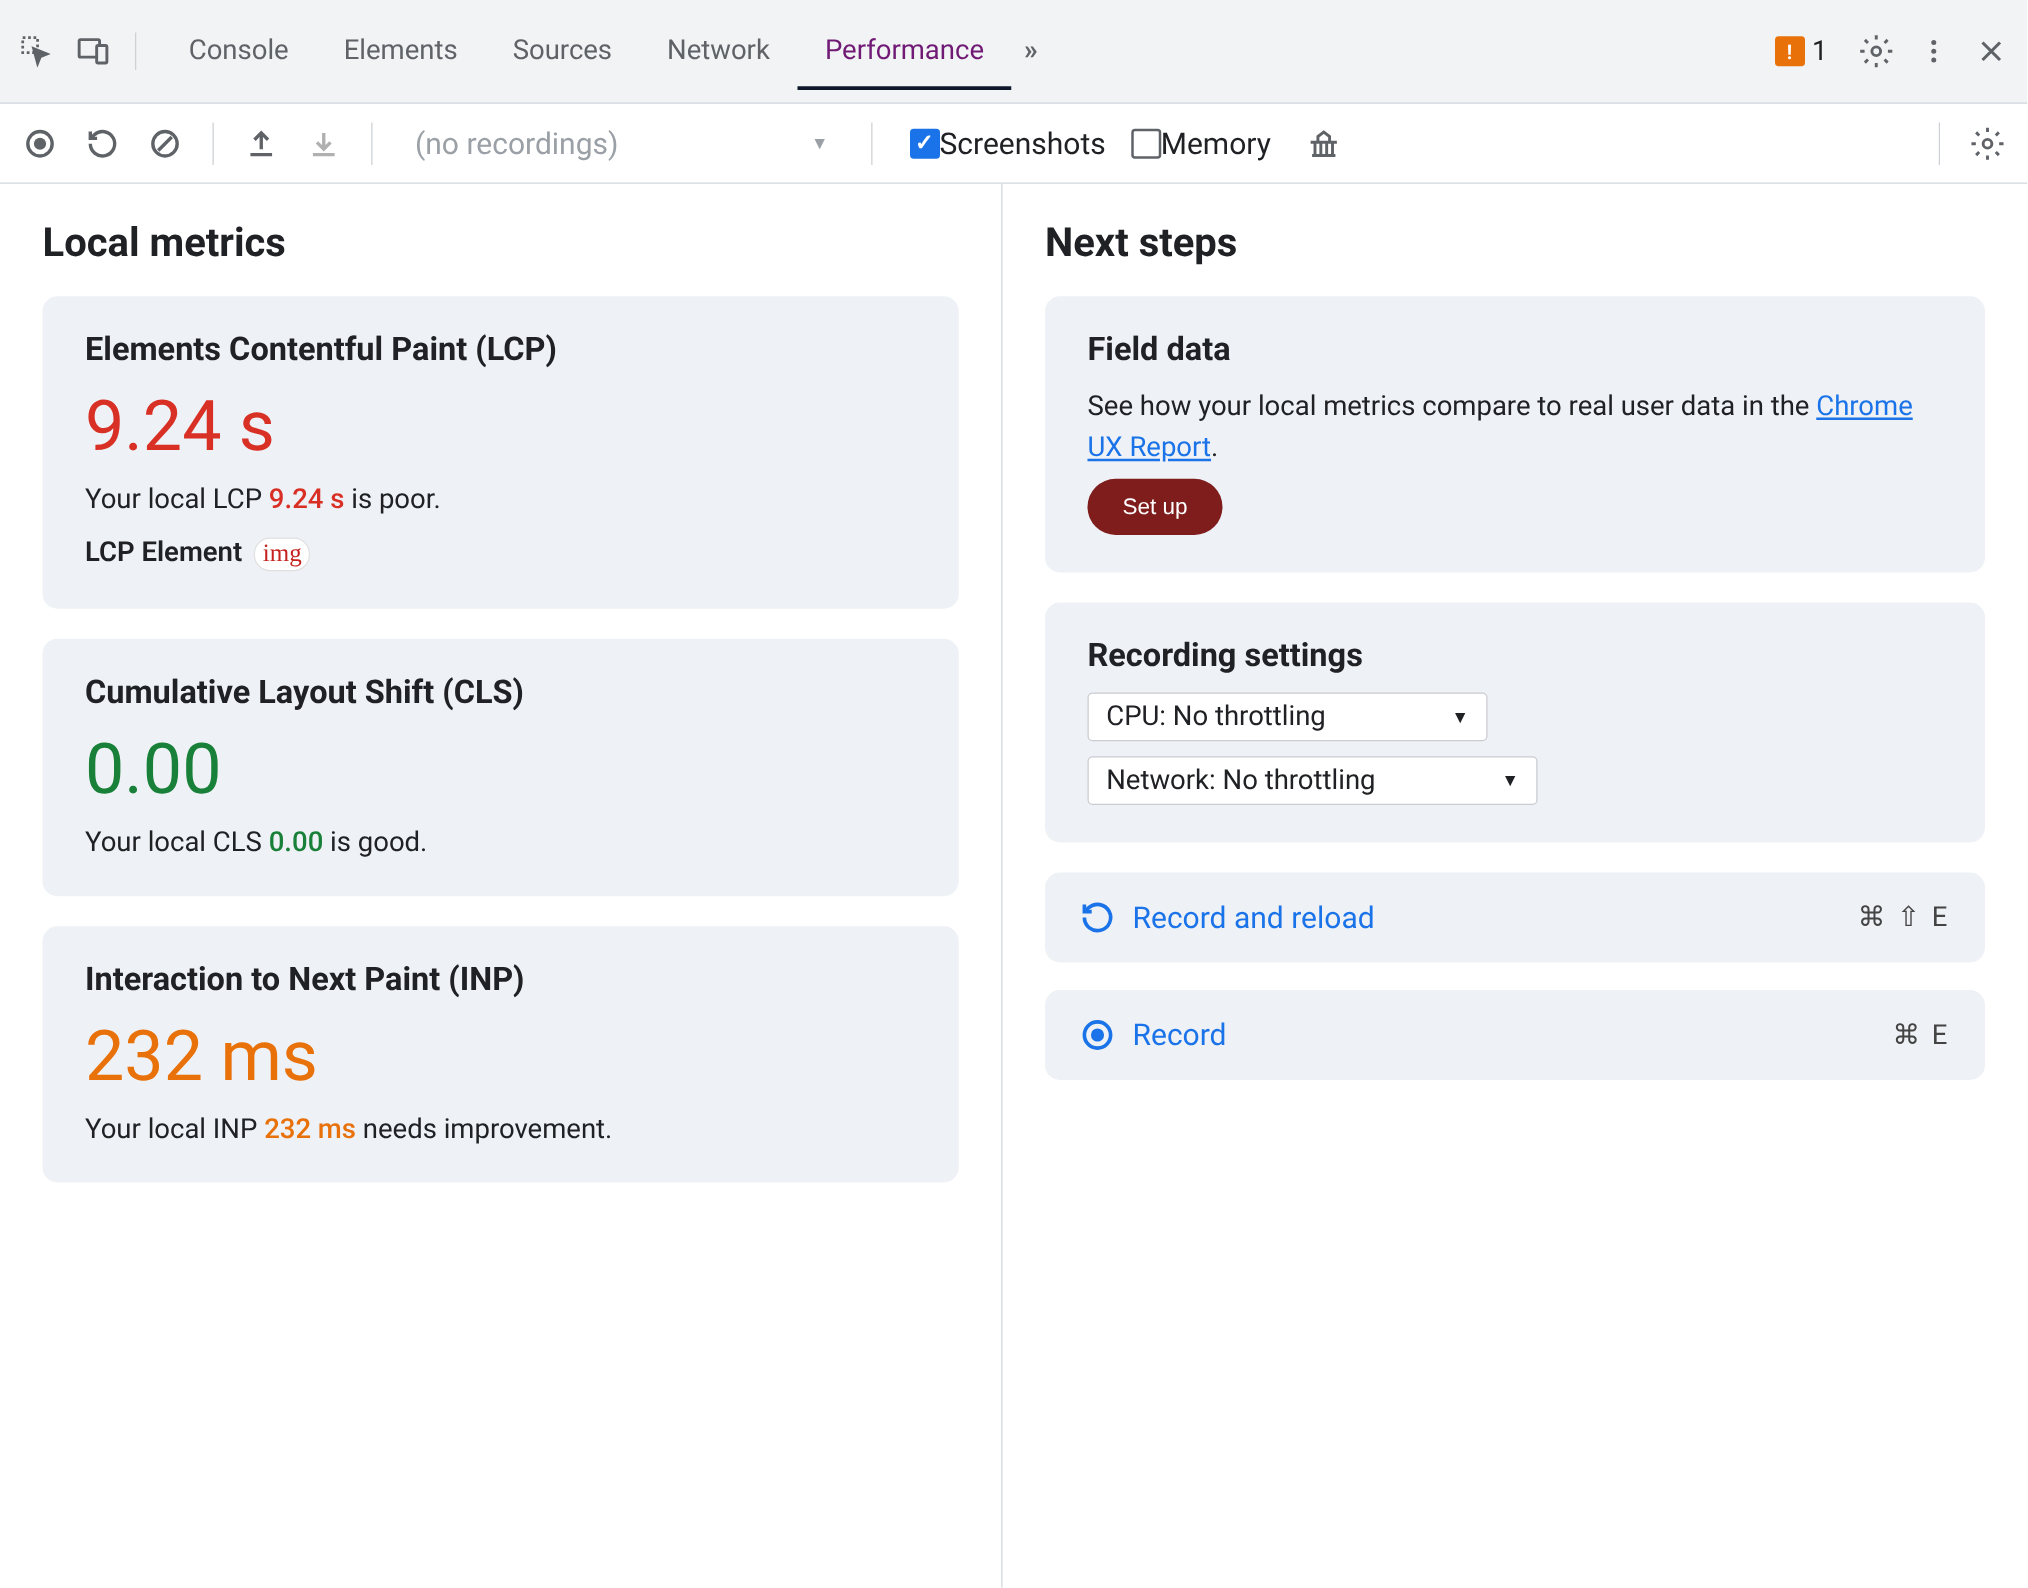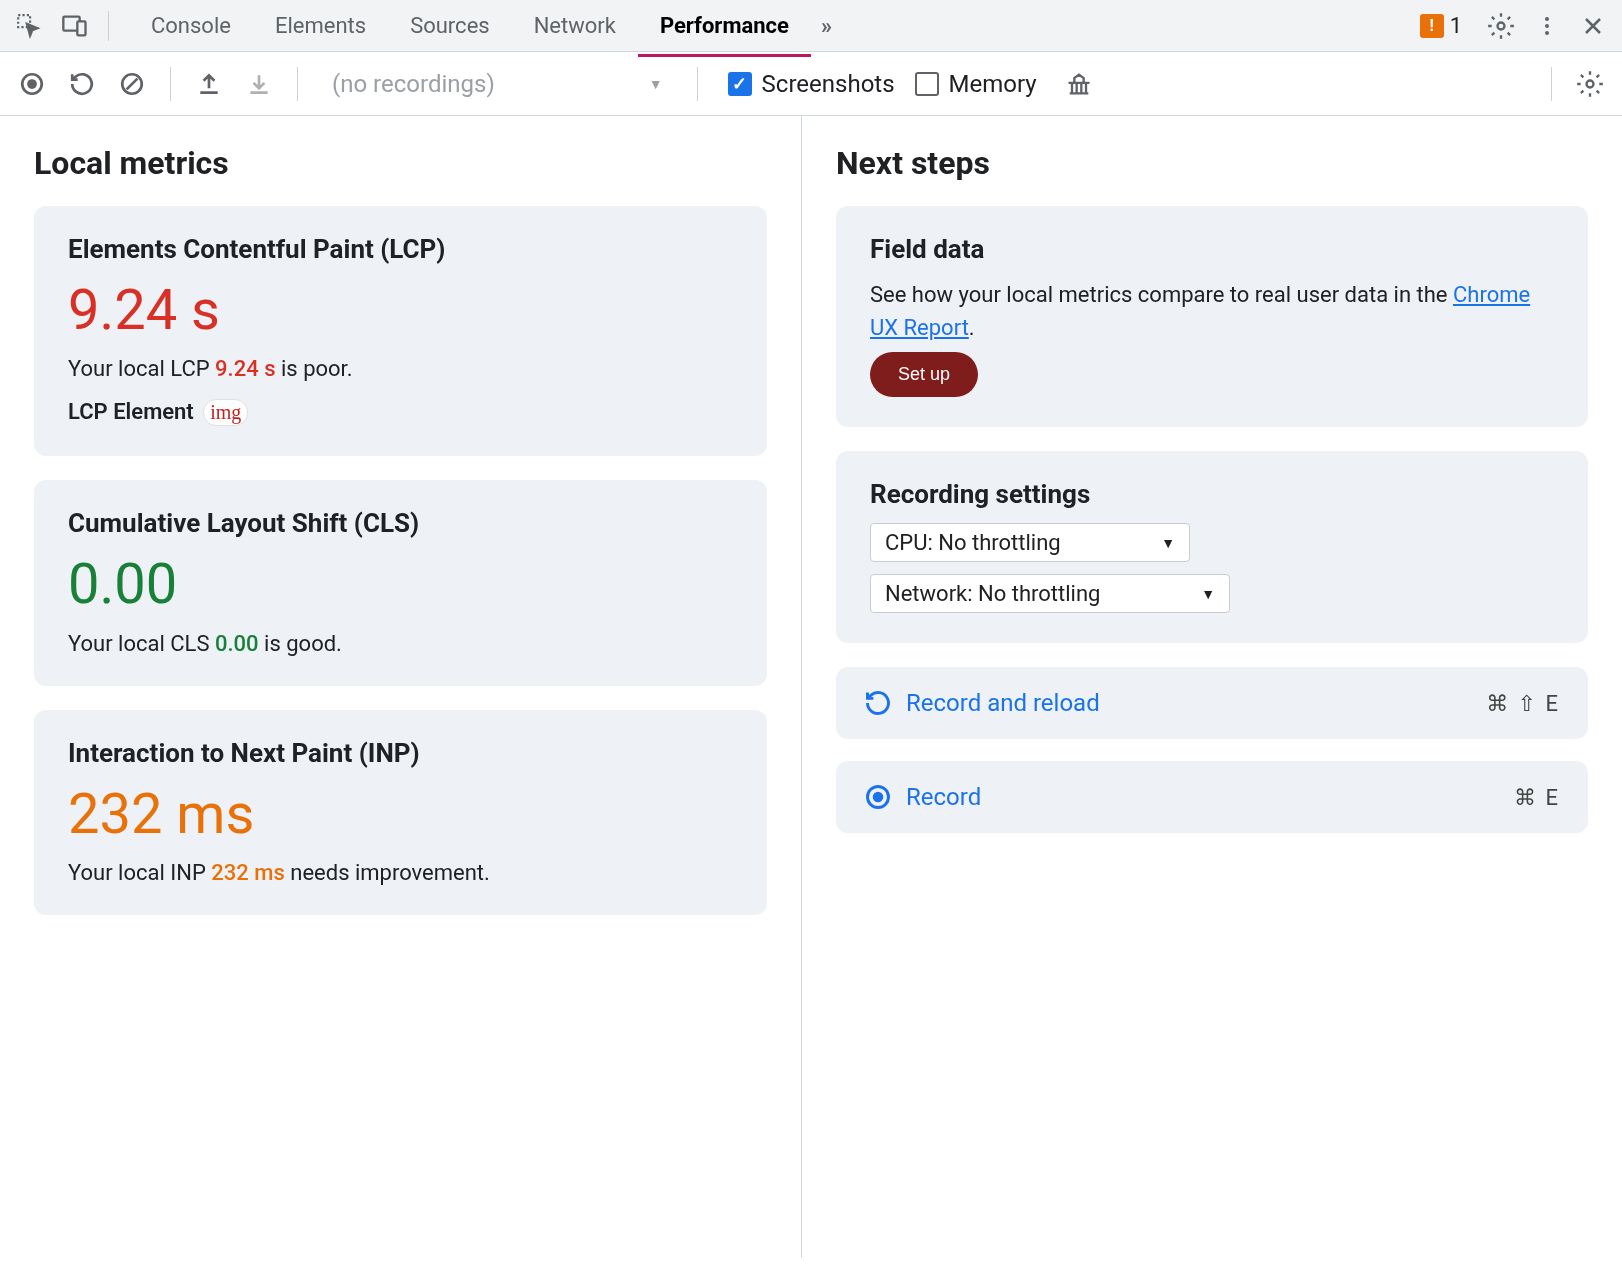--- a/index.html
+++ b/index.html
@@ -10,50 +10,50 @@
   background: #fff;
   width: 1622px;
   height: 1270px;
   overflow: hidden;
 }
 
 
 .tabbar {
   display: flex;
   align-items: center;
-  height: 52px;
+  height: 83px;
   background: #f1f3f4;
   border-bottom: 1px solid #d0d7de;
   padding: 0 8px;
   gap: 4px;
 }
 .tabbar .ic { display:flex; align-items:center; justify-content:center; width:42px; height:42px; color:#5f6368; cursor:pointer; }
 .tabbar .vline { width:1px; height:30px; background:#cdd1d5; margin:0 8px; }
 .tabs { display:flex; align-items:center; gap: 0; margin-left:8px; }
 .tab { padding: 18px 22px 16px 22px; font-size:22px; color:#5f6368; cursor:pointer; border-bottom:3px solid transparent; white-space:nowrap; }
-.tab.active { color:#000000; border-bottom:3px solid #be185d;font-weight:bold; }
+.tab.active { color:#701a75; border-bottom:3px solid #0f172a; }
 .spacer { flex:1; }
 .warnbadge { display:flex; align-items:center; gap:6px; color:#202124; font-size:22px; cursor:pointer; }
 .warnbadge .sq { width:24px; height:24px; background:#e8710a; border-radius:3px; display:flex; align-items:center; justify-content:center; color:#fff; font-weight:bold; font-size:16px; }
 
 
 .toolbar {
   display:flex;
   align-items:center;
   height:64px;
   padding: 0 10px;
   border-bottom:1px solid #d0d7de;
   gap:6px;
 }
 .toolbar .tb { display:flex; align-items:center; justify-content:center; width:44px; height:44px; color:#5f6368; cursor:pointer; }
 .toolbar .tb.dim { color:#b0b0b0; }
 .toolbar .vline { width:1px; height:34px; background:#cdd1d5; margin:0 10px; }
 .recordings { display:flex; align-items:center; gap:24px; color:#9aa0a6; font-size:24px; padding:0 18px; cursor:pointer; }
 .recordings .drop { color:#9aa0a6; font-size:14px; margin-left:130px; }
-.chk { display:flex; align-items:center; gap:10px; font-size:24px; color:#202124; cursor:pointer; margin-left:14px; }
+.chk { display:flex; align-items:center; font-size:24px; color:#202124; cursor:pointer; margin-left:14px; }
 .chk .box { width:24px; height:24px; border:2px solid #5f6368; border-radius:3px; display:flex; align-items:center; justify-content:center; }
 .chk .box.checked { background:#1a73e8; border-color:#1a73e8; }
 .chk .box.checked::after { content:"✓"; color:#fff; font-size:18px; font-weight:bold; line-height:1; }
 
 
 .main { display:flex; height: calc(1270px - 64px - 64px); }
 .col { padding: 28px 34px 34px 34px; }
 .col.left { width: 802px; border-right:1px solid #d0d7de; }
 .col.right { flex:1; }
 h2 { font-size:32px; font-weight:700; margin-bottom:24px; }

